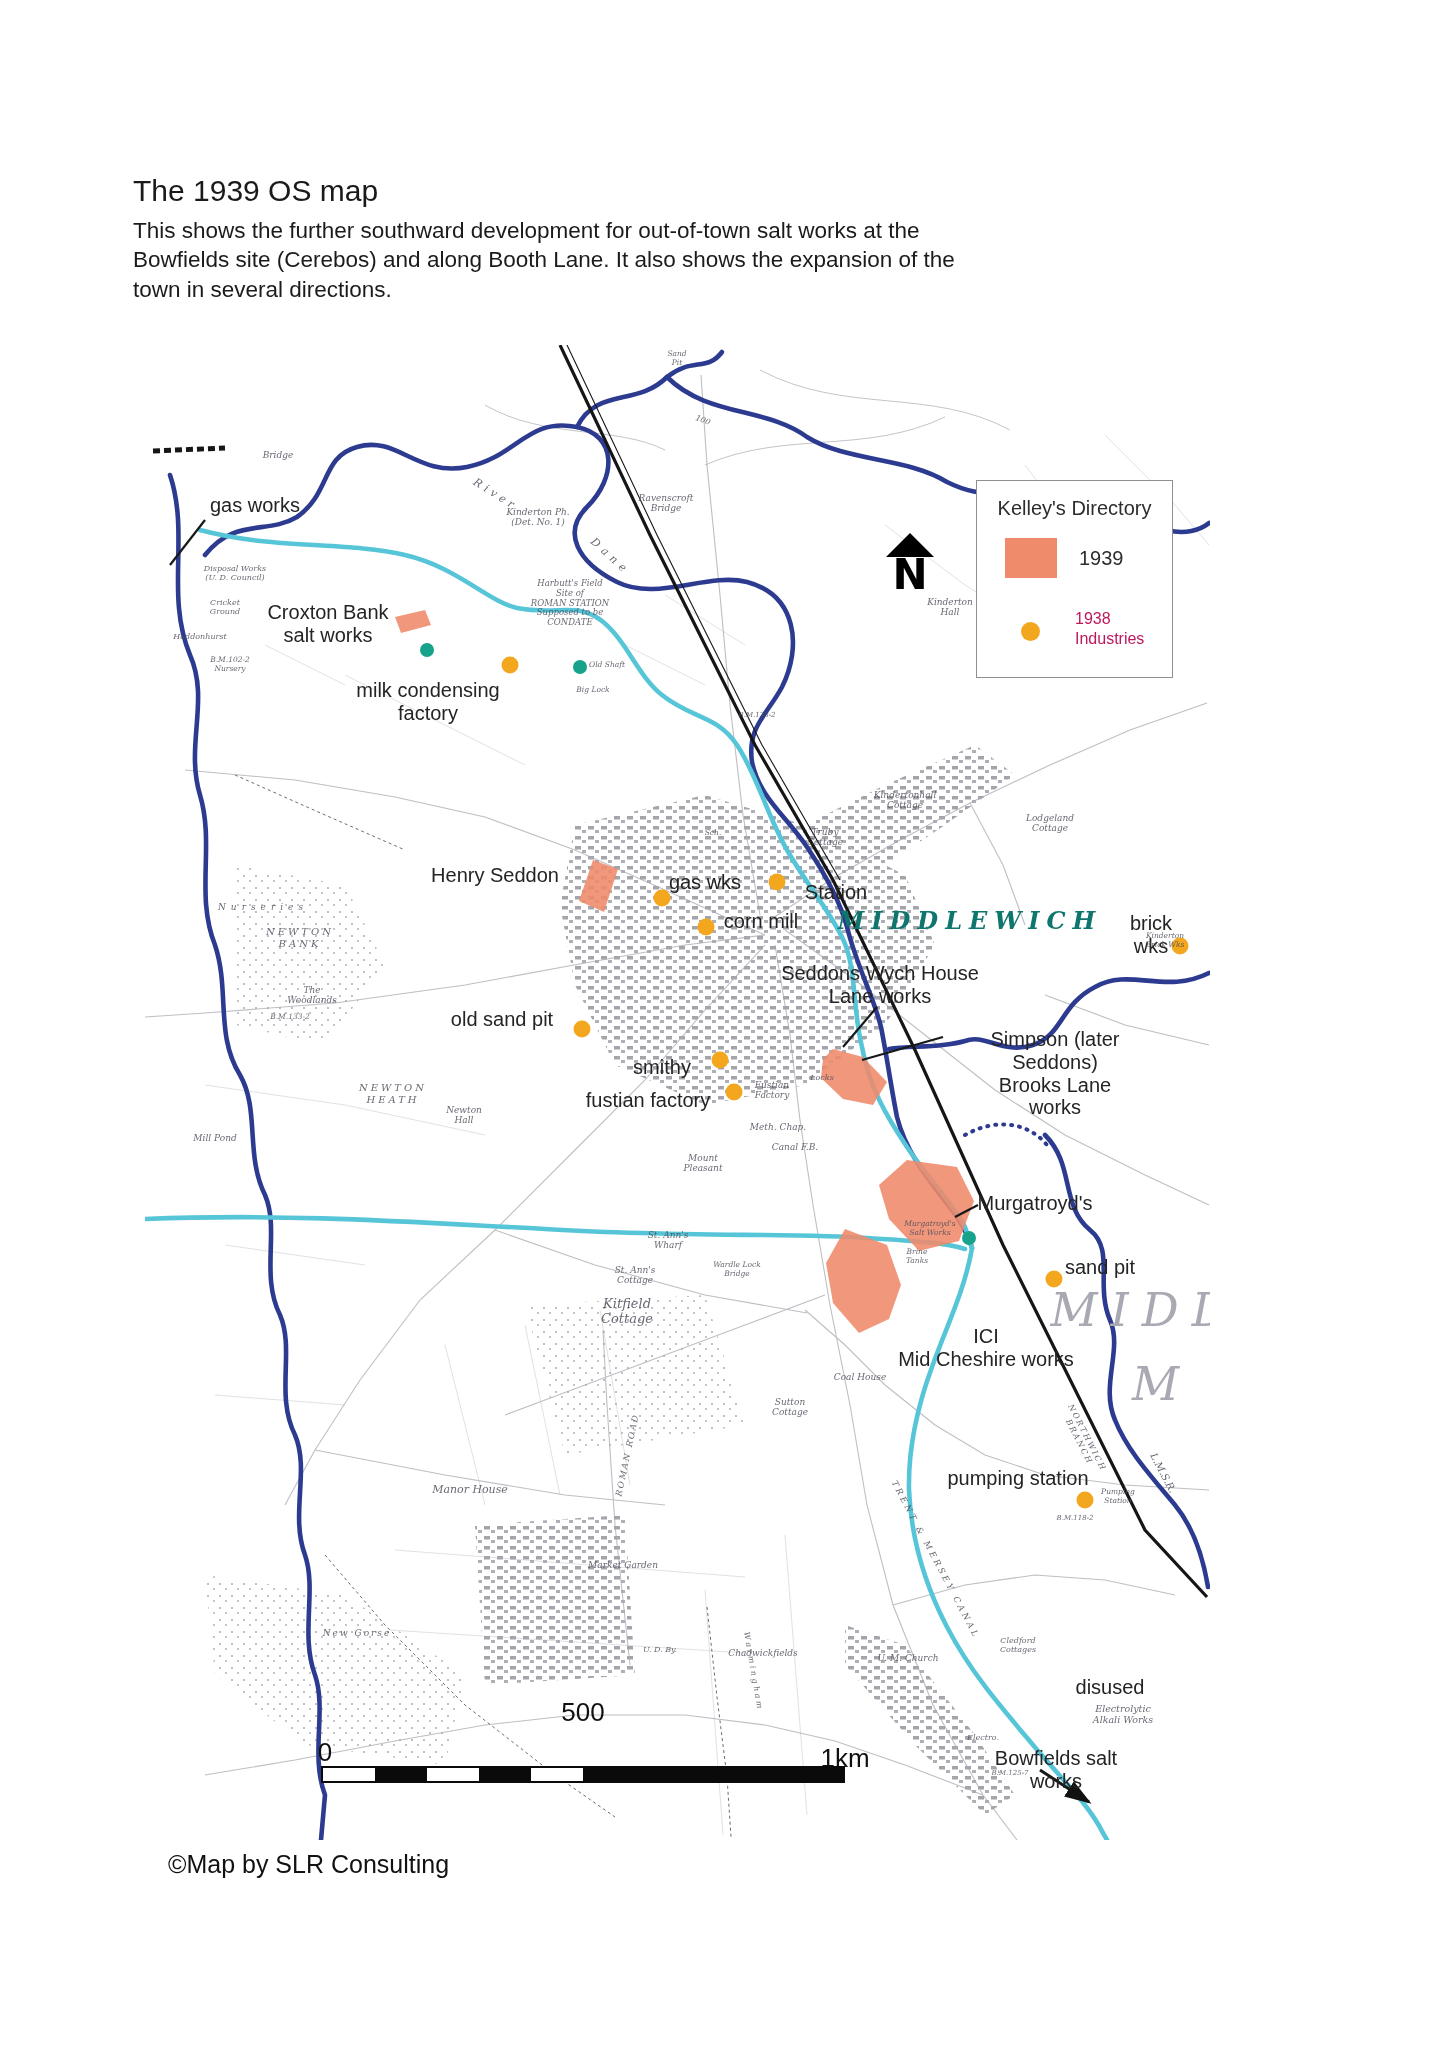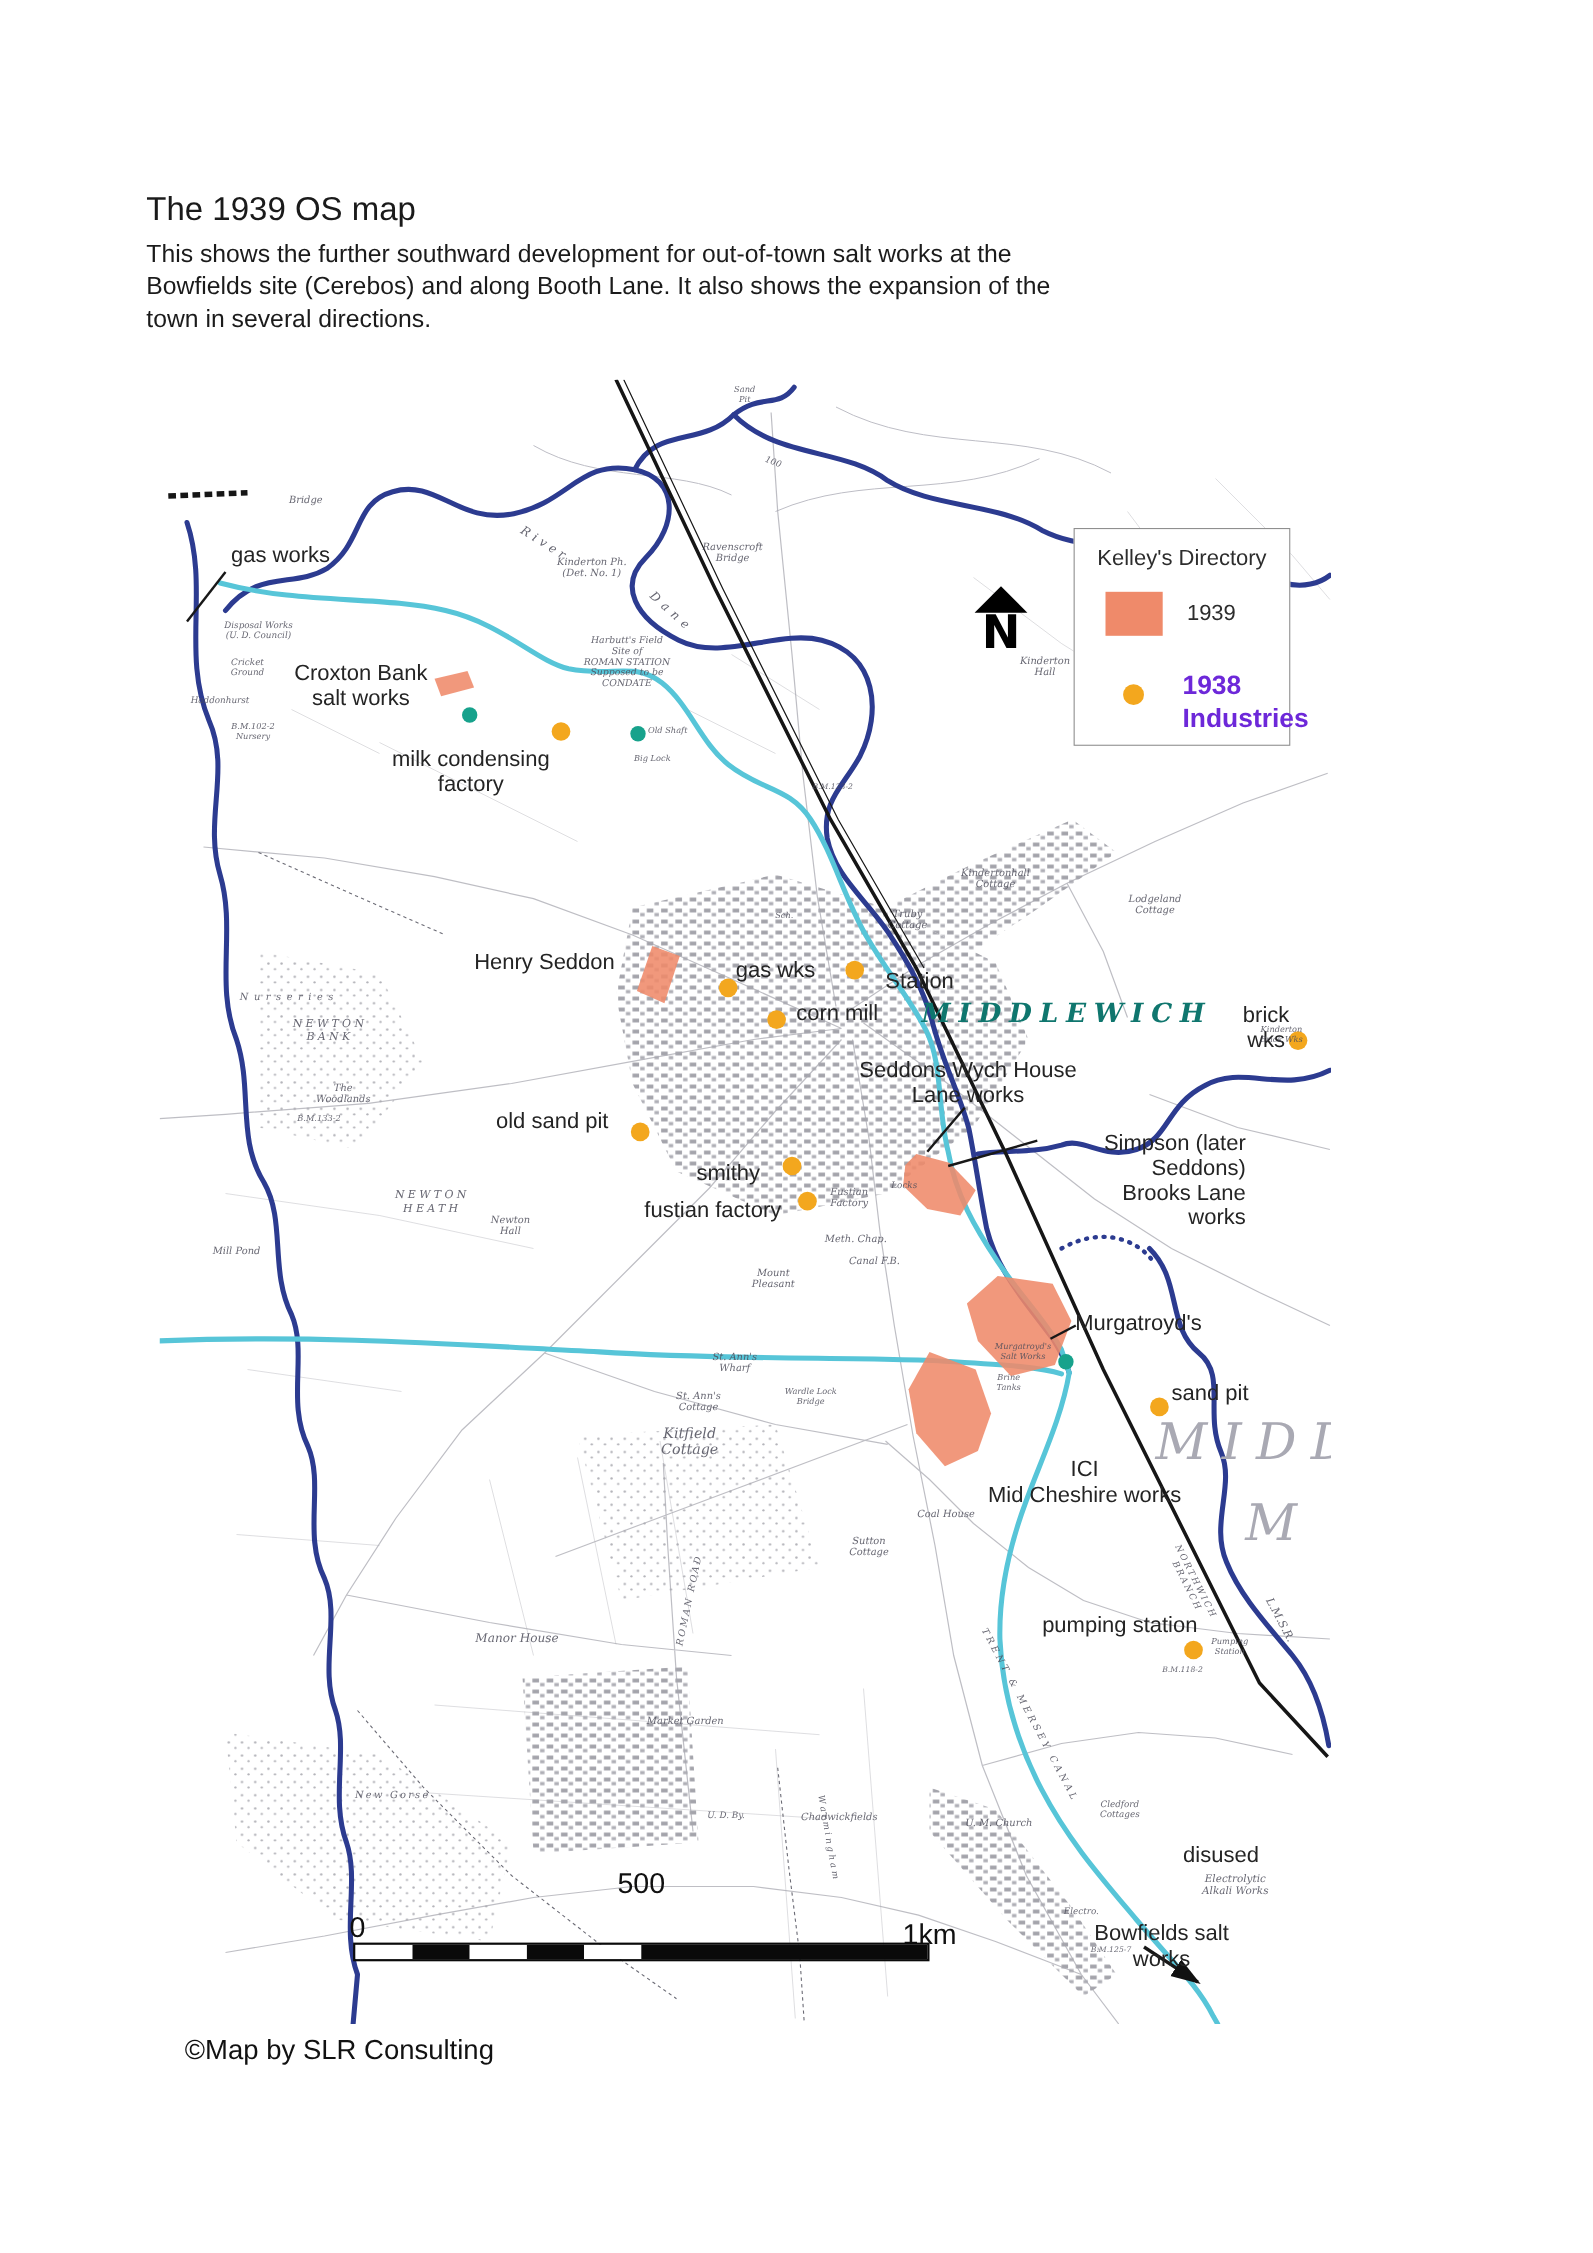--- a/index.html
+++ b/index.html
@@ -24,21 +24,21 @@
                color:#4d4d5a;opacity:.85;line-height:1.15;white-space:pre-line;text-align:center;
                transform:translate(-50%,-50%);}
 
   
   .legend{position:absolute;left:831px;top:135px;width:197px;height:198px;background:#fff;
           border:1px solid #8f8f8f;box-sizing:border-box;}
   .legend-title{position:absolute;left:0;top:16px;width:100%;text-align:center;font-size:20px;color:#2d2d2d;}
   .sw-square{position:absolute;left:28px;top:57px;width:52px;height:40px;background:#ef8a6a;}
   .legend-1939{position:absolute;left:102px;top:66px;font-size:20px;color:#2d2d2d;}
   .sw-dot{position:absolute;left:44px;top:141px;width:19px;height:19px;border-radius:50%;background:#f3a71e;}
-  .legend-1938{position:absolute;left:98px;top:128px;font-size:24px;color:#6d28d9;white-space:pre-line;line-height:1.25;font-weight:bold;}
+  .legend-1938{position:absolute;left:98px;top:128px;font-size:16px;color:#be185d;white-space:pre-line;line-height:1.25;}
 
   
   .north{position:absolute;left:739px;top:186px;width:52px;height:64px;}
 
   
   .scale-num{position:absolute;font-size:26px;color:#101010;transform:translateX(-50%);}
   .scale-bar{position:absolute;left:178px;top:1423px;width:520px;height:13px;display:flex;
              outline:2px solid #0a0a0a;background:#fff;}
   .scale-bar .seg{height:100%;}
   .seg.w{background:#ffffff;width:52px;}
@@ -178,21 +178,21 @@
       <div class="ann" style="left: 283px; top: 334px;">milk condensing
 factory</div>
       <div class="ann" style="left: 350px; top: 519px;">Henry Seddon</div>
       <div class="ann" style="left: 560px; top: 526px;">gas wks</div>
       <div class="ann" style="left: 691px; top: 536px;">Station</div>
       <div class="ann" style="left: 616px; top: 565px;">corn mill</div>
       <div class="ann" style="left: 1006px; top: 567px;">brick wks</div>
       <div class="ann" style="left: 735px; top: 617px;">Seddons Wych House
 Lane works</div>
       <div class="ann" style="left: 357px; top: 663px;">old sand pit</div>
-      <div class="ann" style="left: 910px; top: 683px; text-align: right;">Simpson (later Seddons)
+      <div class="ann" style="left: 910px; top: 683px;">Simpson (later Seddons)
 Brooks Lane works</div>
       <div class="ann" style="left: 517px; top: 711px;">smithy</div>
       <div class="ann" style="left: 503px; top: 744px;">fustian factory</div>
       <div class="ann" style="left: 890px; top: 847px;">Murgatroyd's</div>
       <div class="ann" style="left: 955px; top: 911px;">sand pit</div>
       <div class="ann" style="left: 841px; top: 980px;">ICI
 Mid Cheshire works</div>
       <div class="ann" style="left: 873px; top: 1122px;">pumping station</div>
       <div class="ann" style="left: 965px; top: 1331px;">disused</div>
       <div class="ann" style="left: 911px; top: 1402px;">Bowfields salt works</div>

